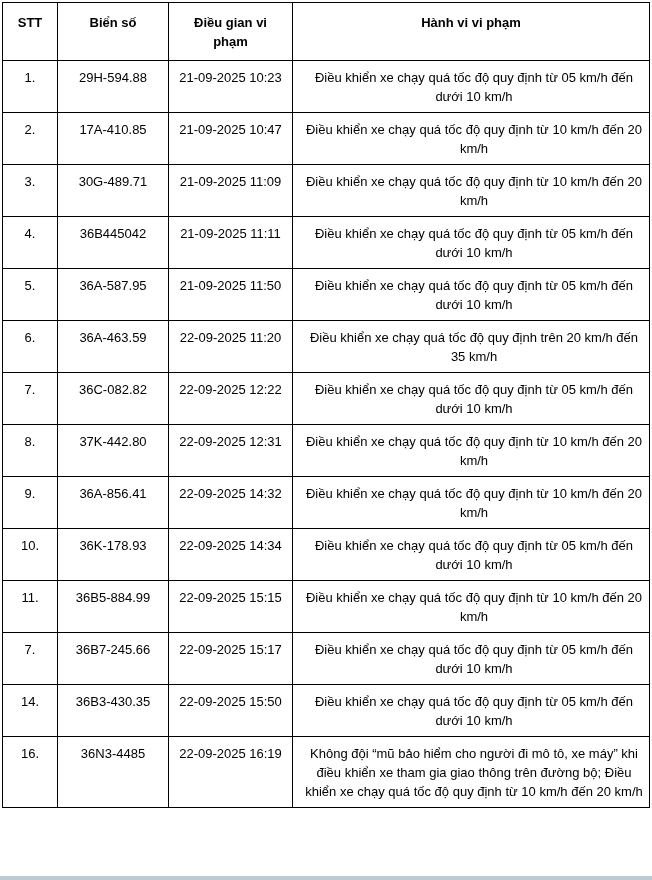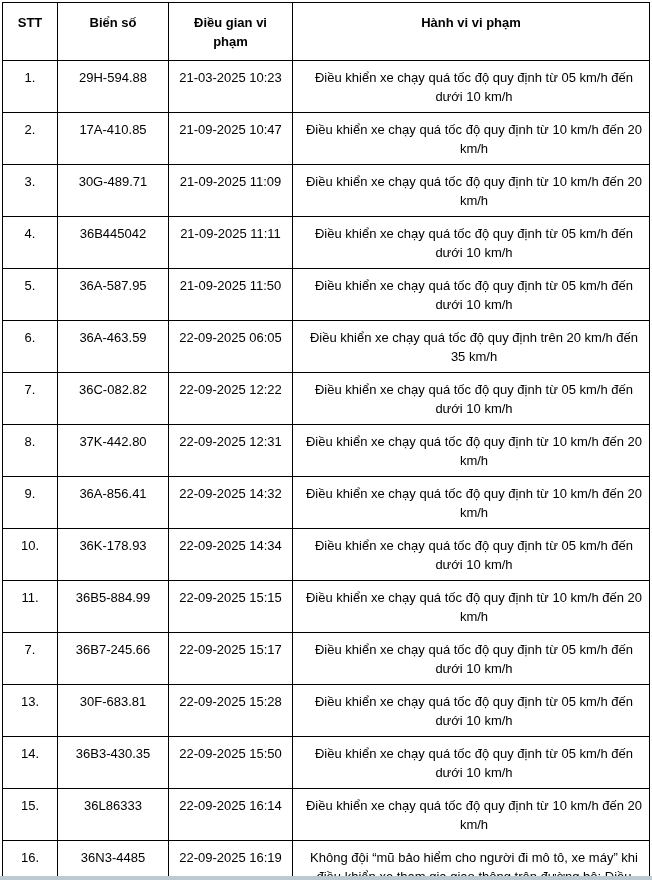--- a/index.html
+++ b/index.html
@@ -80,21 +80,21 @@
         <th>Biển số</th>
         <th>Điều gian vi phạm</th>
         <th>Hành vi vi phạm</th>
       </tr>
     </thead>
     <tbody>
 
     <tr>
       <td class="cell-stt">1.</td>
       <td class="cell-plate">29H-594.88</td>
-      <td class="cell-time">21-03-2025 10:23</td>
+      <td class="cell-time">21-09-2025 10:23</td>
       <td class="cell-violation">Điều khiển xe chạy quá tốc độ quy định từ 05 km/h đến dưới 10 km/h</td>
     </tr>
 
     <tr>
       <td class="cell-stt">2.</td>
       <td class="cell-plate">17A-410.85</td>
       <td class="cell-time">21-09-2025 10:47</td>
       <td class="cell-violation">Điều khiển xe chạy quá tốc độ quy định từ 10 km/h đến 20 km/h</td>
     </tr>
 
@@ -115,21 +115,21 @@
     <tr>
       <td class="cell-stt">5.</td>
       <td class="cell-plate">36A-587.95</td>
       <td class="cell-time">21-09-2025 11:50</td>
       <td class="cell-violation">Điều khiển xe chạy quá tốc độ quy định từ 05 km/h đến dưới 10 km/h</td>
     </tr>
 
     <tr>
       <td class="cell-stt">6.</td>
       <td class="cell-plate">36A-463.59</td>
-      <td class="cell-time">22-09-2025 06:05</td>
+      <td class="cell-time">22-09-2025 11:20</td>
       <td class="cell-violation">Điều khiển xe chạy quá tốc độ quy định trên 20 km/h đến 35 km/h</td>
     </tr>
 
     <tr>
       <td class="cell-stt">7.</td>
       <td class="cell-plate">36C-082.82</td>
       <td class="cell-time">22-09-2025 12:22</td>
       <td class="cell-violation">Điều khiển xe chạy quá tốc độ quy định từ 05 km/h đến dưới 10 km/h</td>
     </tr>
 
@@ -161,40 +161,28 @@
       <td class="cell-violation">Điều khiển xe chạy quá tốc độ quy định từ 10 km/h đến 20 km/h</td>
     </tr>
 
     <tr>
       <td class="cell-stt">7.</td>
       <td class="cell-plate">36B7-245.66</td>
       <td class="cell-time">22-09-2025 15:17</td>
       <td class="cell-violation">Điều khiển xe chạy quá tốc độ quy định từ 05 km/h đến dưới 10 km/h</td>
     </tr>
 
-    <tr>
-      <td class="cell-stt">13.</td>
-      <td class="cell-plate">30F-683.81</td>
-      <td class="cell-time">22-09-2025 15:28</td>
-      <td class="cell-violation">Điều khiển xe chạy quá tốc độ quy định từ 05 km/h đến dưới 10 km/h</td>
-    </tr>
 
     <tr>
       <td class="cell-stt">14.</td>
       <td class="cell-plate">36B3-430.35</td>
       <td class="cell-time">22-09-2025 15:50</td>
       <td class="cell-violation">Điều khiển xe chạy quá tốc độ quy định từ 05 km/h đến dưới 10 km/h</td>
     </tr>
 
-    <tr>
-      <td class="cell-stt">15.</td>
-      <td class="cell-plate">36L86333</td>
-      <td class="cell-time">22-09-2025 16:14</td>
-      <td class="cell-violation">Điều khiển xe chạy quá tốc độ quy định từ 10 km/h đến 20 km/h</td>
-    </tr>
 
     <tr>
       <td class="cell-stt">16.</td>
       <td class="cell-plate">36N3-4485</td>
       <td class="cell-time">22-09-2025 16:19</td>
       <td class="cell-violation">Không đội “mũ bảo hiểm cho người đi mô tô, xe máy” khi điều khiển xe tham gia giao thông trên đường bộ; Điều khiển xe chạy quá tốc độ quy định từ 10 km/h đến 20 km/h</td>
     </tr>
 
   </tbody>
   </table>

